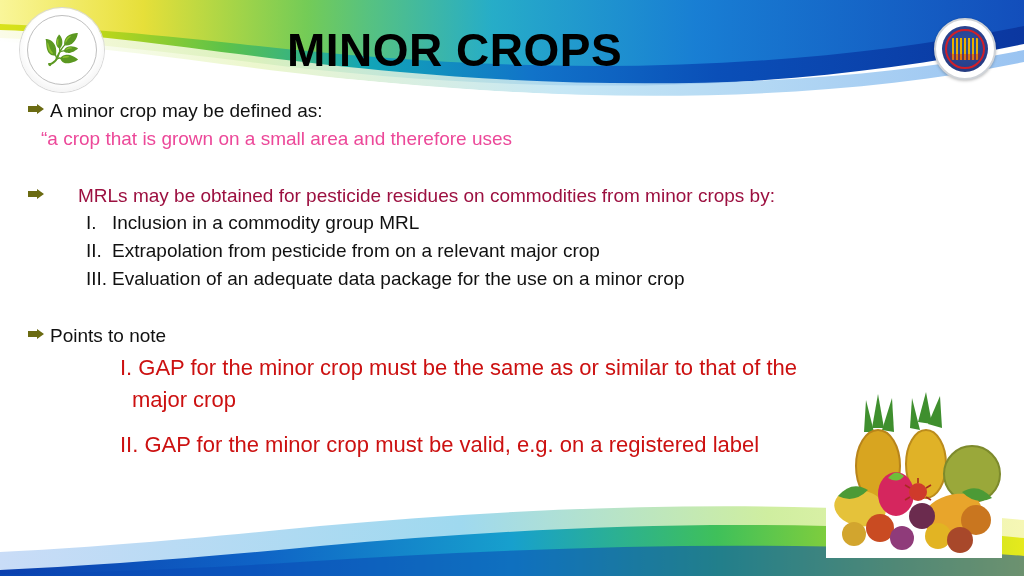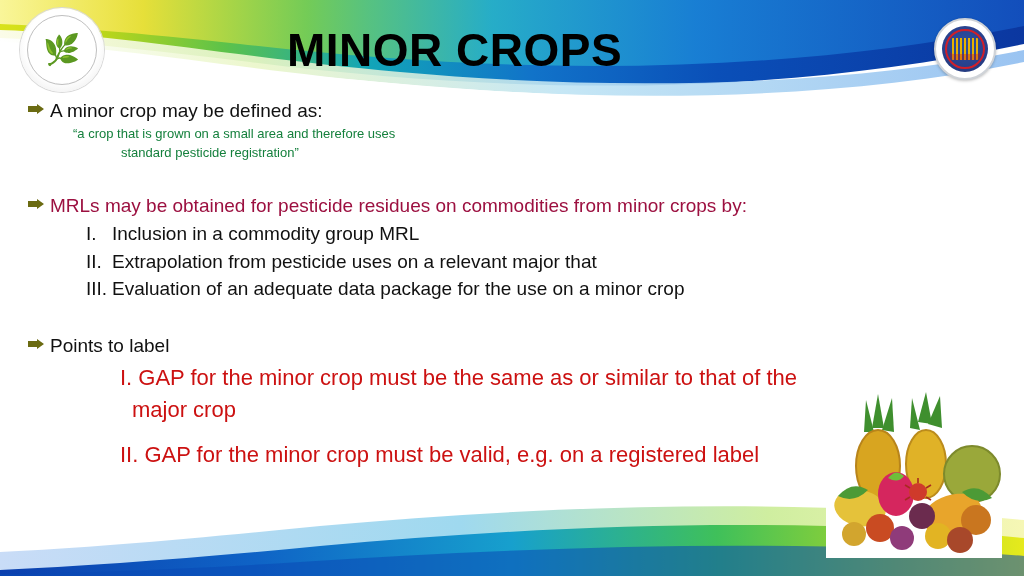--- a/index.html
+++ b/index.html
@@ -94,26 +94,26 @@
   }
   .arrow {
     width: 22px; flex: 0 0 22px;
     color: #6b6b12; font-size: 16px; line-height: 1.6;
   }
   .arrow svg { display: block; margin-top: 6px; }
   .btext { flex: 1 1 auto; }
 
   .b1 { margin-top: 6px; }
   .quote {
-    color: #15803d; font-size: 13px; line-height: 1.45;
-    margin-left: 45px;
+    color: #ec4899; font-size: 19px; line-height: 1.45;
+    margin-left: 13px;
   }
   .quote .l2, .quote .l3 { margin-left: 48px; }
 
-  .b2 { margin-top: 30px; }
+  .b2 { margin-top: 30px; gap: 28px; }
   .b2 .btext { color: #9c1040; }
   .sub-roman {
     margin-left: 58px; font-size: 19px; color: #111111; line-height: 1.47;
   }
   .sub-roman .row { display: flex; }
   .sub-roman .num { width: 26px; flex: 0 0 26px; }
 
   .b3 { margin-top: 30px; }
   .points {
     margin-top: 2px; font-size: 22px; color: #cc1111; line-height: 1.45;
@@ -219,53 +219,52 @@
     <div class="bullet-row b1">
       <span class="arrow">
         <svg width="16" height="12" viewBox="0 0 16 12">
             <path d="M0,2 L9,2 L9,0 L16,5 L9,10 L9,8 L0,8 Z" fill="#6b6b12"></path>
           </svg>
       </span>
       <span class="btext">A minor  crop may be defined as:</span>
     </div>
     <div class="quote">
       <div class="l1">“a crop that is grown on a small area and therefore uses</div>
-      <div class="l3">standard pesticide registration”</div>
     </div>
 
     <div class="bullet-row b2">
       <span class="arrow">
         <svg width="16" height="12" viewBox="0 0 16 12">
             <path d="M0,2 L9,2 L9,0 L16,5 L9,10 L9,8 L0,8 Z" fill="#6b6b12"></path>
           </svg>
       </span>
       <span class="btext">MRLs may be obtained for pesticide residues on commodities from minor crops by:</span>
     </div>
     <div class="sub-roman">
       <div class="row">
         <span class="num">I.</span>
         <span>Inclusion in a commodity group MRL</span>
       </div>
       <div class="row">
         <span class="num">II.</span>
-        <span>Extrapolation from pesticide uses on a relevant major that</span>
+        <span>Extrapolation from pesticide from on a relevant major crop</span>
       </div>
       <div class="row">
         <span class="num">III.</span>
         <span>Evaluation of an adequate data package for the use on a minor crop</span>
       </div>
     </div>
 
     <div class="bullet-row b3">
       <span class="arrow">
         <svg width="16" height="12" viewBox="0 0 16 12">
             <path d="M0,2 L9,2 L9,0 L16,5 L9,10 L9,8 L0,8 Z" fill="#6b6b12"></path>
           </svg>
       </span>
-      <span class="btext">Points to label</span>
+      <span class="btext">Points to note</span>
     </div>
     <div class="points">
       <div class="p1">I.  GAP for the minor crop must be the same as or similar to that of the</div>
       <div class="p1b">major crop</div>
       <div class="p2">II. GAP for the minor crop must be valid, e.g. on a registered label</div>
     </div>
   </div>
 
   <div class="fruit">
     <svg width="176" height="170" viewBox="0 0 176 170">

